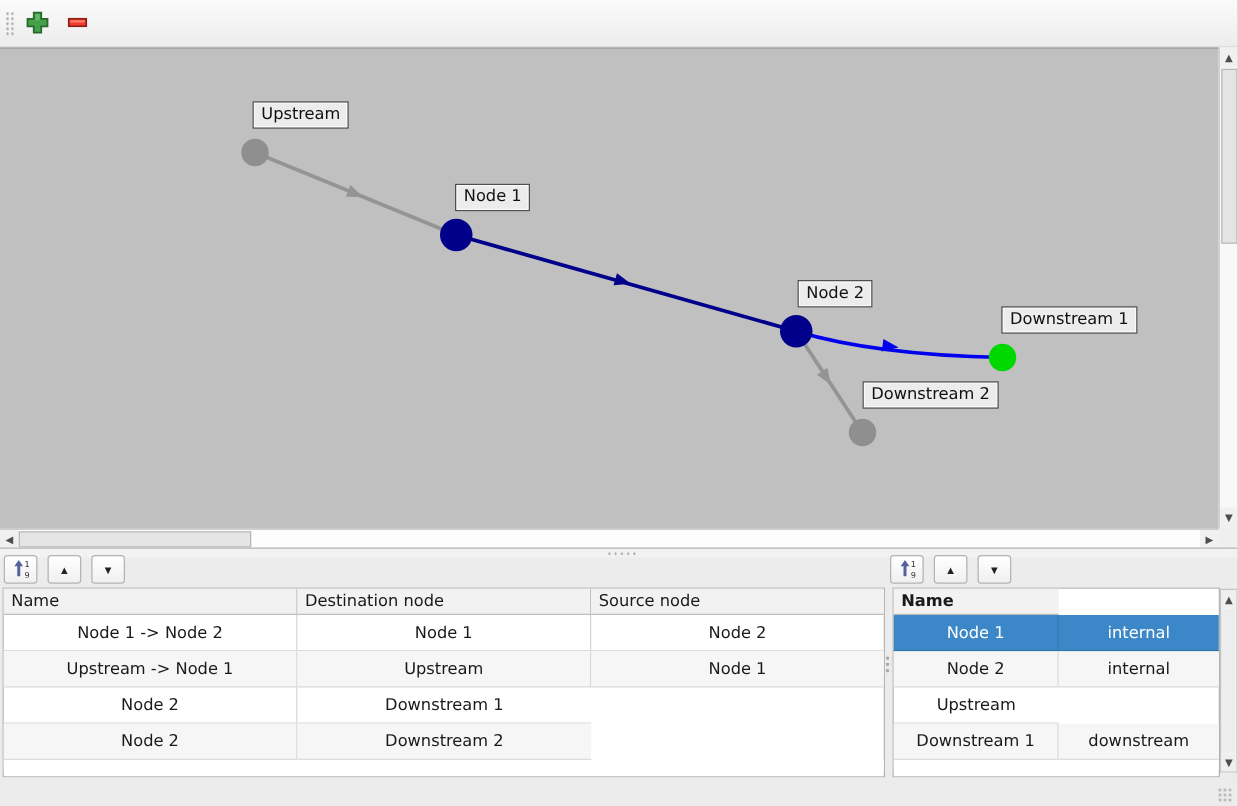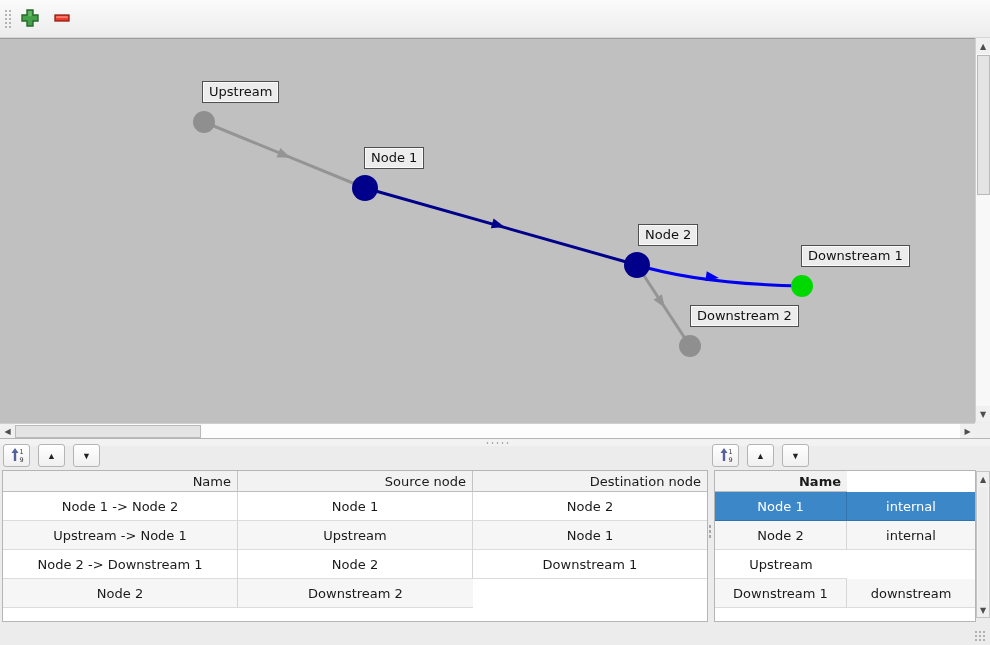--- a/index.html
+++ b/index.html
@@ -87,21 +87,21 @@
   .t-row{display:grid;}
   .edges .t-row{grid-template-columns:235px 235px 234px;}
   .nodes .t-row{grid-template-columns:132px 128px;}
   .t-cell{
     padding:0 6px;height:29px;line-height:29px;box-sizing:border-box;
     border-right:1px solid #d6d6d6;border-bottom:1px solid #dcdcdc;
     overflow:hidden;white-space:nowrap;text-align:center;
   }
   .t-row .t-cell:last-child{border-right:none;}
   .t-head .t-cell{
-    height:21px;line-height:21px;background:#f2f2f2;text-align:right;
+    height:21px;line-height:21px;background:#f2f2f2;text-align:left;
     border-right:1px solid #c3c3c3;border-bottom:1px solid #bdbdbd;
   }
   .nodes .t-head .t-cell{font-weight:bold;}
   .t-row.alt .t-cell{background:#f6f6f6;}
   .t-row.selected .t-cell{background:#3b87c8;color:#ffffff;border-right-color:#2f74ad;border-bottom-color:#2f74ad;}
   .t-filler{height:8px;background:#fff;}
   
   .sb-v2{
     position:absolute;left:976px;top:471px;width:14px;height:147px;
     background:#f3f3f3;border:1px solid #c4c4c4;box-sizing:border-box;
@@ -227,35 +227,34 @@
         <span>▲</span>
       </button>
     <button class="btn-small">
         <span>▼</span>
       </button>
   </div>
 
   <div class="table edges">
     <div class="t-row t-head">
       <div class="t-cell">Name</div>
+      <div class="t-cell">Destination node</div>
       <div class="t-cell">Source node</div>
-      <div class="t-cell">Destination node</div>
     </div>
     <div class="t-row">
       <div class="t-cell">Node 1 -&gt; Node 2</div>
       <div class="t-cell">Node 1</div>
       <div class="t-cell">Node 2</div>
     </div>
     <div class="t-row alt">
       <div class="t-cell">Upstream -&gt; Node 1</div>
       <div class="t-cell">Upstream</div>
       <div class="t-cell">Node 1</div>
     </div>
     <div class="t-row">
-      <div class="t-cell">Node 2 -&gt; Downstream 1</div>
       <div class="t-cell">Node 2</div>
       <div class="t-cell">Downstream 1</div>
     </div>
     <div class="t-row alt">
       <div class="t-cell">Node 2</div>
       <div class="t-cell">Downstream 2</div>
     </div>
     <div class="t-filler"></div>
   </div>
 

